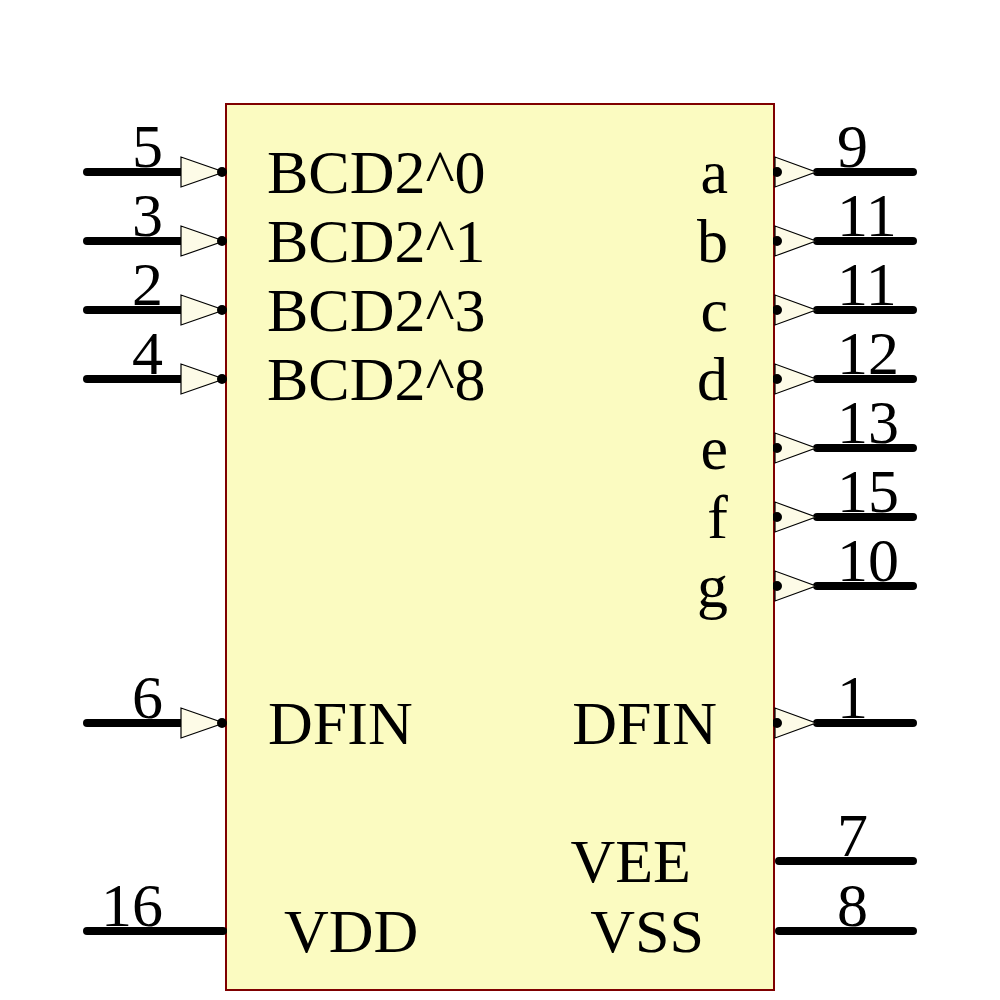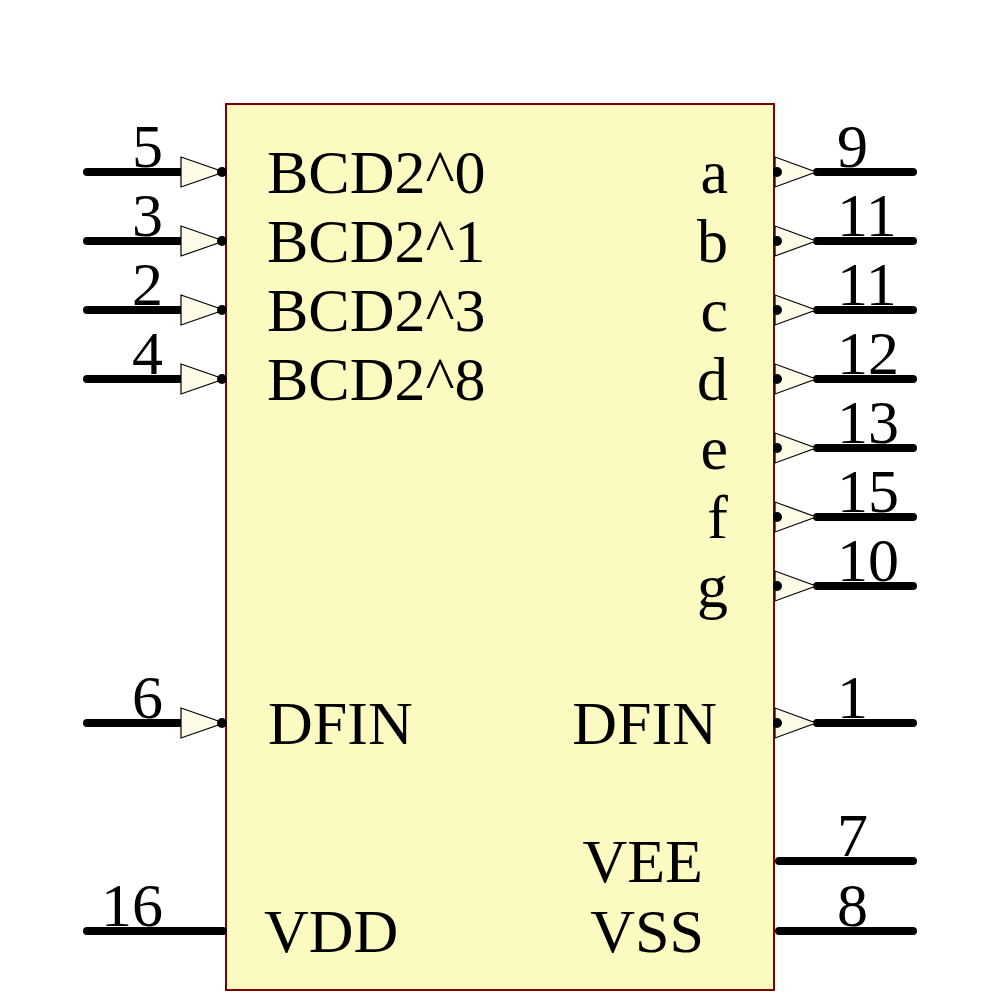--- a/index.html
+++ b/index.html
@@ -106,21 +106,21 @@
       <polygon points="2,2 2,32 45,17" fill="#fdfbe7" stroke="#000" stroke-width="1.2"></polygon>
       <circle cx="43" cy="17" r="5" fill="#000"></circle>
     </svg>
     <span class="num num-left">6</span>
     <span class="lbl lbl-left" style="left:268px">DFIN</span>
   </div>
 
   <div class="pin pin-left plain" style="--y:931px">
     <div class="wire"></div>
     <span class="num num-left">16</span>
-    <span class="lbl lbl-left" style="left:264px">VDD</span>
+    <span class="lbl lbl-left" style="left:284px">VDD</span>
   </div>
 
   <div class="pin pin-right" style="--y:172px">
     <div class="wire"></div>
     <svg class="arrow arrow-right" width="46" height="34">
       <polygon points="2,2 2,32 43,17" fill="#fdfbe7" stroke="#000" stroke-width="1.2"></polygon>
       <circle cx="4" cy="17" r="5" fill="#000"></circle>
     </svg>
     <span class="num num-right">9</span>
     <span class="lbl lbl-right">a</span>
@@ -192,21 +192,21 @@
       <polygon points="2,2 2,32 43,17" fill="#fdfbe7" stroke="#000" stroke-width="1.2"></polygon>
       <circle cx="4" cy="17" r="5" fill="#000"></circle>
     </svg>
     <span class="num num-right">1</span>
     <span class="lbl lbl-right" style="right:283px">DFIN</span>
   </div>
 
   <div class="pin pin-right plain" style="--y:861px">
     <div class="wire"></div>
     <span class="num num-right">7</span>
-    <span class="lbl lbl-right" style="right:297px">VEE</span>
+    <span class="lbl lbl-right" style="right:309px">VEE</span>
   </div>
 
   <div class="pin pin-right plain" style="--y:931px">
     <div class="wire"></div>
     <span class="num num-right">8</span>
     <span class="lbl lbl-right" style="right:296px">VSS</span>
   </div>
 
 </div>
 

